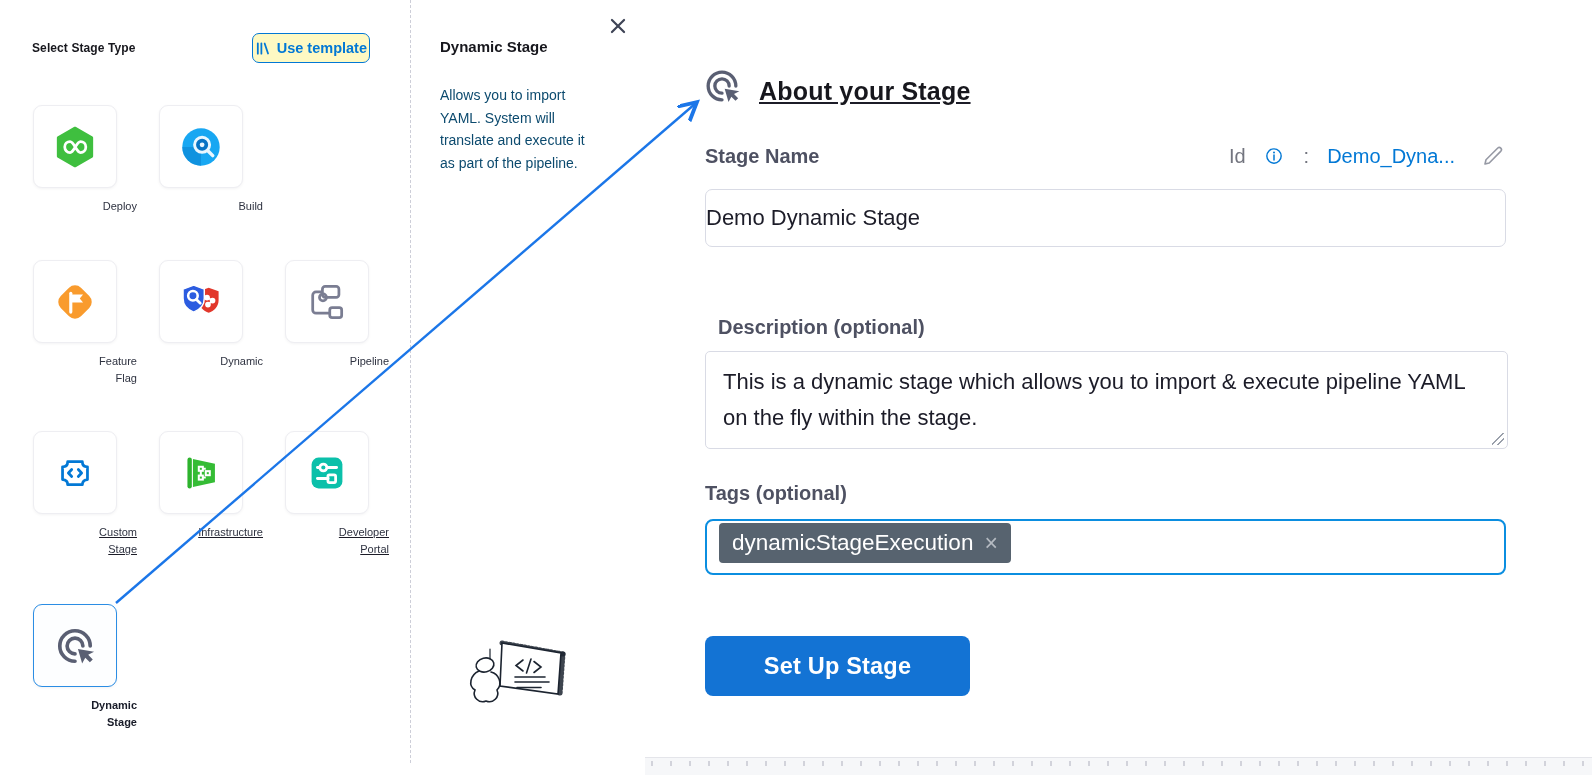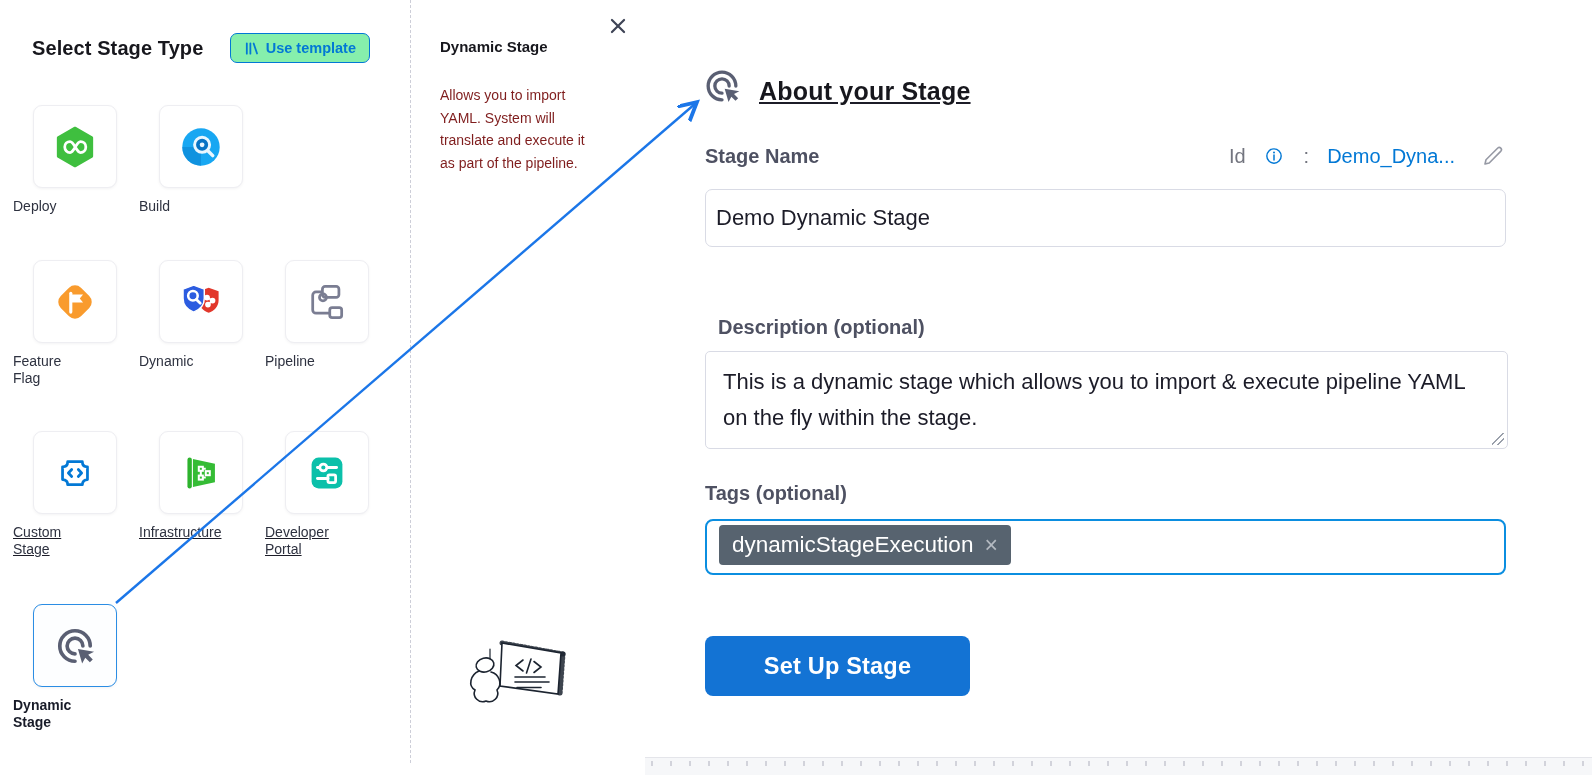--- a/index.html
+++ b/index.html
@@ -4,50 +4,50 @@
 <style>
   * { box-sizing: border-box; margin: 0; padding: 0; }
   html,body { width:1592px; height:775px; background:#ffffff; overflow:hidden;
     font-family:"Liberation Sans", sans-serif; color:#1c1c28; }
   .screen { position:relative; width:1592px; height:775px; }
 
   
   .left-panel { position:absolute; left:0; top:0; width:410px; height:775px; }
   .left-header { position:absolute; left:32px; top:33px; width:338px; display:flex;
     align-items:center; justify-content:space-between; }
-  .left-title { font-size:20px; font-weight:700; color:#17171d; letter-spacing:.1px; }
-  .use-template { display:inline-flex; align-items:center; gap:7px; height:30px; padding:0 13px;
-    background:#86efac; border:1.5px solid #0278d5; border-radius:7px; color:#0278d5;
+  .left-title { font-size:12px; font-weight:700; color:#17171d; letter-spacing:.1px; }
+  .use-template { display:inline-flex; align-items:center; gap:7px; height:30px; padding:0 2px;
+    background:#fef9c3; border:1.5px solid #0278d5; border-radius:7px; color:#0278d5;
     font-size:14.5px; font-weight:600; cursor:pointer; font-family:inherit; }
   .tpl-icon { display:inline-flex; width:15px; height:15px; }
 
   .stage-grid { position:absolute; left:33px; top:105px; width:360px; }
   .stage-row { display:flex; column-gap:42px; }
   .row-h-155 { height:155px; } .row-h-171 { height:171px; } .row-h-173 { height:173px;text-decoration:underline; }
   .stage-cell { width:84px; display:flex; flex-direction:column; align-items:center; }
   .stage-card { width:84px; height:83px; background:#fff; border:1px solid #eeeef2;
     border-radius:9px; box-shadow:0 1px 3px rgba(20,20,40,.05); display:flex;
     align-items:center; justify-content:center; cursor:pointer; }
   .stage-card.selected { border:1.5px solid #2b8de4; background:#fdfeff; }
   .card-icon { width:44px; height:44px; display:flex; align-items:center; justify-content:center; }
   .card-icon svg { width:100%; height:100%; }
   .stage-label { margin-top:10px; width:124px; margin-left:-20px; margin-right:-20px;
-    text-align:left; font-size:14px; line-height:17px; color:#2e3240; white-space:pre-line; }
+    text-align:right; font-size:11px; line-height:17px; color:#2e3240; white-space:pre-line; }
   .stage-cell.selected .stage-label { font-weight:700; color:#181b28; }
 
   .divider { position:absolute; left:410px; top:0; height:763px; width:0;
     border-left:1px dashed #cdced8; }
 
   
   .mid-panel { position:absolute; left:410px; top:0; width:230px; height:775px; }
   .close-btn { position:absolute; left:197px; top:15px; width:22px; height:22px; border:none;
     background:transparent; cursor:pointer; padding:0; }
   .mid-title { position:absolute; left:30px; top:38px; font-size:15px; font-weight:700; color:#17171d; }
   .mid-desc { position:absolute; left:30px; top:84px; width:162px; font-size:14px;
-    line-height:22.5px; color:#7f1d1d; }
+    line-height:22.5px; color:#0c4a6e; }
   .illustration { position:absolute; left:50px; top:628px; width:122px; height:90px; }
 
   
   .right-panel { position:absolute; left:640px; top:0; width:952px; height:775px; }
   .about-header { position:absolute; left:62px; top:66px; display:flex; align-items:flex-end; gap:17px;text-decoration:underline; }
   .about-icon { width:40px; height:40px; display:inline-flex; }
   .about-icon svg { width:100%; height:100%; }
   .about-title { font-size:25px; font-weight:700; color:#17171d; letter-spacing:.2px; }
 
   .name-row { position:absolute; left:65px; top:144px; width:800px; display:flex;
@@ -55,34 +55,34 @@
   .fld-label { font-size:20px; font-weight:600; color:#4e5162; }
   .id-row { display:flex; align-items:center; gap:18px; font-size:20px; }
   .id-label { color:#73757f; }
   .id-colon { color:#73757f; margin-left:2px; }
   .id-value { color:#0278d5; }
   .icon-16 { width:20px; height:20px; display:inline-flex; }
   .pencil-btn { width:24px; height:24px; display:inline-flex; margin-left:8px; cursor:pointer; }
 
   .stage-name-input { position:absolute; left:65px; top:189px; width:801px; height:58px;
     border:1px solid #d9dbe5; border-radius:7px; font-family:inherit; font-size:22px;
-    color:#1c1c28; padding:0 10px; outline:none; background:#fff; }
+    color:#1c1c28; padding:0 0; outline:none; background:#fff; }
 
   .desc-label { position:absolute; left:78px; top:316px; }
   .ta-wrap { position:absolute; left:65px; top:351px; width:803px; height:98px; }
   .desc-textarea { width:100%; height:100%; border:1px solid #d9dbe5; border-radius:5px;
     font-family:inherit; font-size:22px; line-height:36px; color:#1c1c28; padding:12px 17px;
     resize:none; outline:none; }
   .resize-grip { position:absolute; right:4px; bottom:4px; width:12px; height:12px; pointer-events:none;
     background:linear-gradient(135deg, transparent 0 45%, #9aa0ab 45% 53%, transparent 53% 70%, #9aa0ab 70% 78%, transparent 78%); }
 
   .tags-label { position:absolute; left:65px; top:482px; }
   .tags-box { position:absolute; left:65px; top:519px; width:801px; height:56px;
     border:2px solid #0b8ee0; border-radius:8px; background:#fff; display:flex;
-    align-items:flex-start; padding:4px 12px; cursor:text; }
+    align-items:flex-end; padding:10px 12px; cursor:text; }
   .tag-chip { display:inline-flex; align-items:center; background:#57636f; border-radius:4px;
     height:40px; padding:0 13px; color:#fff; font-size:22.5px; }
   .tag-remove { margin-left:11px; color:#b4bac1; font-size:23px; cursor:pointer; line-height:1; }
 
   .setup-btn { position:absolute; left:65px; top:636px; width:265px; height:60px;
     background:#1373d4; border:none; border-radius:8px; color:#fff; font-family:inherit;
     font-size:23.5px; font-weight:700; letter-spacing:.2px; cursor:pointer; }
 
   
   .arrow-overlay { position:absolute; left:0; top:0; pointer-events:none; z-index:5; }

